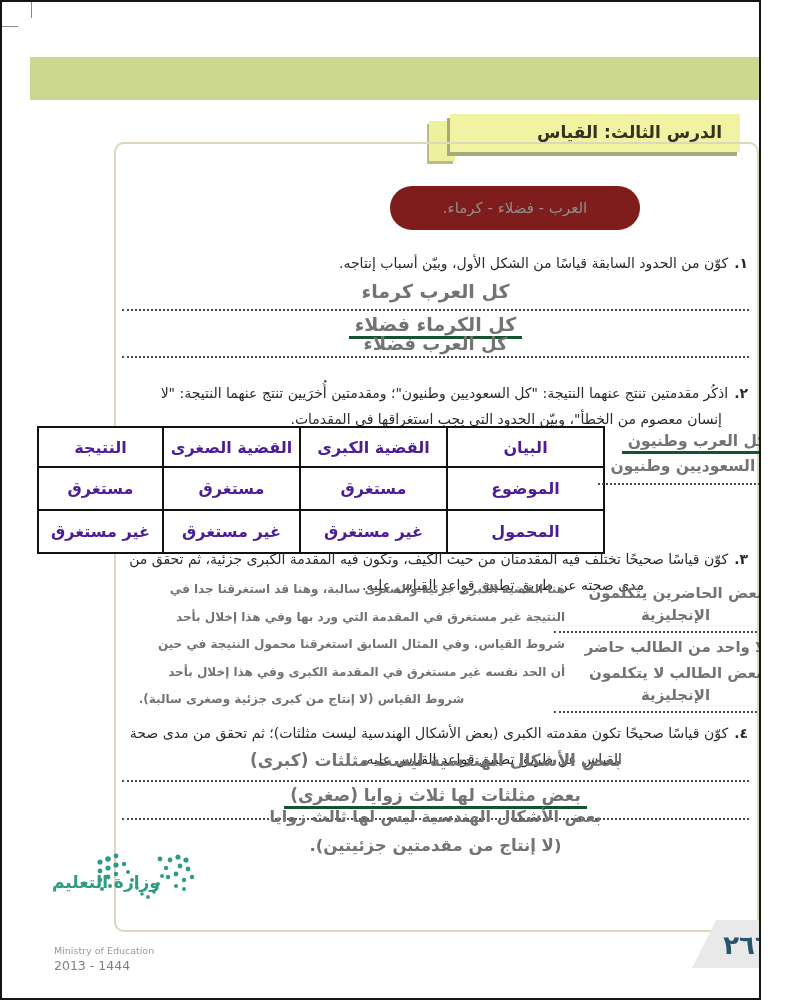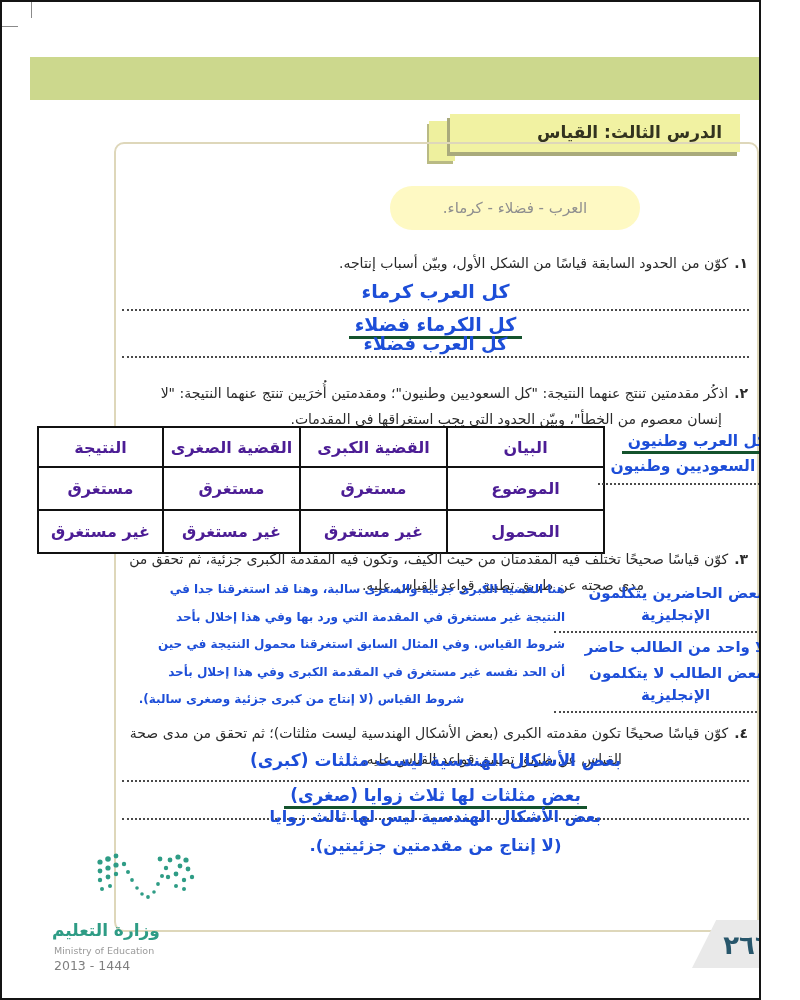--- a/index.html
+++ b/index.html
@@ -12,29 +12,29 @@
   
   .green-bar{position:absolute;left:28px;top:55px;width:762px;height:43px;background:#ccd88d;}
   .title-tab{position:absolute;left:427px;top:119px;width:26px;height:40px;background:#eef09e;
              box-shadow:-2px 3px 0 #b9ba84;}
   .title-box{position:absolute;left:448px;top:112px;width:290px;height:38px;background:#f1f2a2;
              box-shadow:-3px 4px 0 #a9aa7c;}
   .title-box .t{display:block;direction:rtl;text-align:right;padding:8px 18px 0 0;
                 font-size:17px;font-weight:bold;color:#33331f;}
   .content-box{position:absolute;left:112px;top:140px;width:641px;height:786px;
                border:2px solid #ded7ba;border-radius:10px;background:transparent;}
-  .pill{position:absolute;left:388px;top:184px;width:250px;height:44px;background:#fef9c3;
+  .pill{position:absolute;left:388px;top:184px;width:250px;height:44px;background:#7f1d1d;
         border-radius:22px;direction:rtl;text-align:center;line-height:44px;
         color:#8f8f8f;font-size:15px;}
   
   .qtext{position:absolute;left:125px;width:621px;direction:rtl;text-align:right;
          color:#2a2a2a;font-size:14px;line-height:26px;}
   .qnum{font-weight:bold;padding-left:6px;}
   
-  .hw{color:#1d4ed8;font-weight:bold;direction:rtl;}
+  .hw{color:#737373;font-weight:bold;direction:rtl;}
   .answer-line{position:absolute;left:120px;width:627px;text-align:center;direction:rtl;
                border-bottom:2px dotted #4a4a4a;}
   .answer-plain{position:absolute;left:120px;width:627px;text-align:center;direction:rtl;}
   .u{border-bottom:3px solid #14532d;padding:0 6px 1px 6px;}
   .dotline{position:absolute;border-bottom:2px dotted #4a4a4a;height:0;}
   
   .syll-table{position:absolute;left:35px;top:424px;border-collapse:collapse;direction:rtl;
               background:#fff;}
   .syll-table td{border:2.5px solid #111;text-align:center;vertical-align:middle;
                  color:#4c1d95;font-weight:bold;font-size:16px;padding:0;}
@@ -48,21 +48,21 @@
   .hw-side .l{font-size:15.5px;line-height:22px;}
   .hw-side .dlb{border-bottom:2px dotted #4a4a4a;padding-bottom:6px;margin-bottom:4px;}
   
   .para{position:absolute;left:36px;top:574px;width:527px;text-align:right;
         font-size:12px;line-height:27.5px;}
   .para .last{text-align:center;}
   .rightcol{position:absolute;left:552px;top:580px;width:243px;text-align:center;
             font-size:15px;line-height:22px;}
   .rightcol .dlb{border-bottom:2px dotted #4a4a4a;padding-bottom:5px;margin-bottom:3px;}
   
-  .ministry-ar{position:absolute;left:50px;top:918px;width:150px;color:#2e9c85;
+  .ministry-ar{position:absolute;left:50px;top:870px;width:150px;color:#2e9c85;
                font-size:17px;font-weight:bold;text-align:left;direction:rtl;}
   .ministry-en{position:absolute;left:52px;top:943px;width:170px;color:#9a9a9a;font-size:9.5px;text-align:left;}
   .years{position:absolute;left:52px;top:956px;width:170px;color:#7f7f7f;font-size:12.5px;text-align:left;}
   .pagenum{position:absolute;left:690px;top:918px;width:110px;height:48px;background:#e9e9e9;
            -webkit-clip-path:polygon(22% 0,100% 0,100% 100%,0 100%);
            clip-path:polygon(22% 0,100% 0,100% 100%,0 100%);
            text-align:center;line-height:50px;color:#27566b;font-size:26px;font-weight:bold;direction:rtl;}
 </style>
 </head>
 <body>

